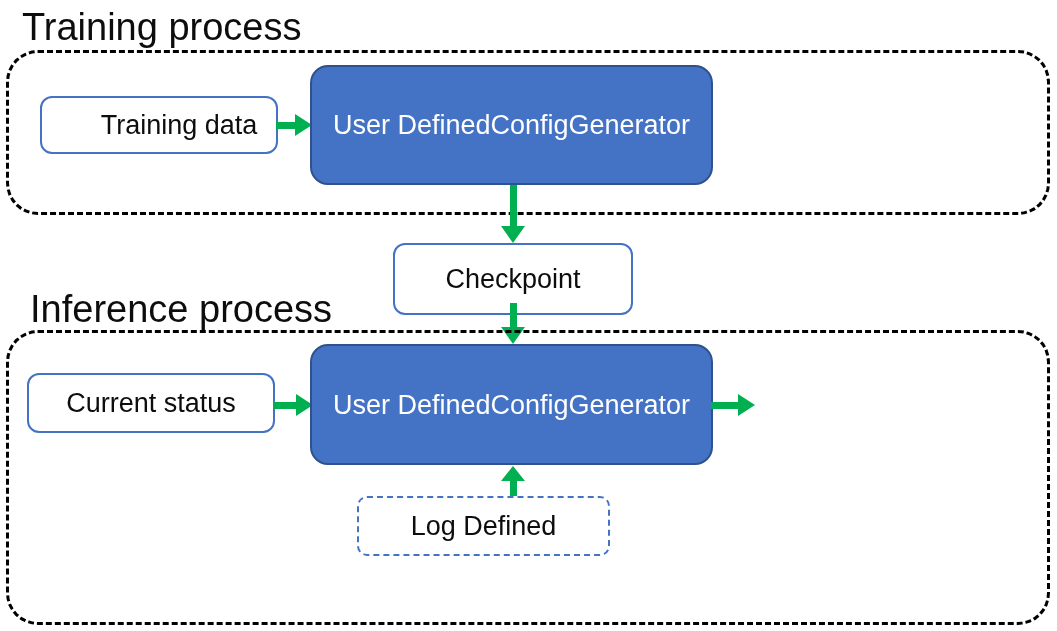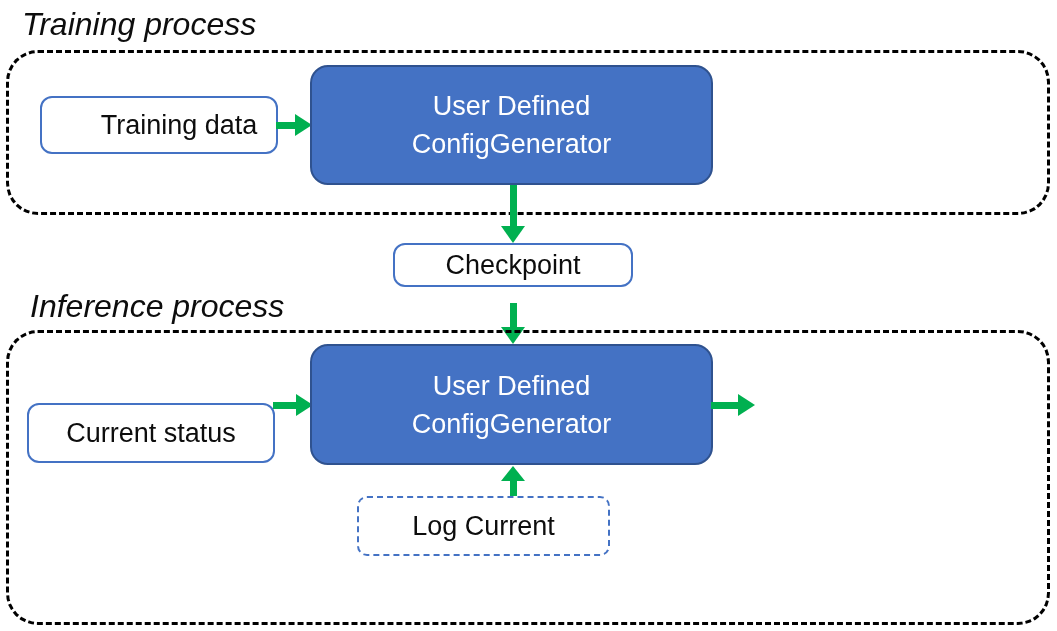--- a/index.html
+++ b/index.html
@@ -16,24 +16,23 @@
   }
   .canvas {
     position: relative;
     width: 1057px;
     height: 631px;
     background: #ffffff;
     overflow: hidden;
   }
   .section-label {
     position: absolute;
-    font-size: 32px;
+    font-size: 38px;
     color: var(--text-dark);
     white-space: nowrap;
-    font-style: italic;
   }
   .dashed-container {
     position: absolute;
     border: 3px dashed var(--container-border);
     border-radius: 32px;
     background: transparent;
   }
   .node {
     position: absolute;
     display: flex;
@@ -46,21 +45,20 @@
   }
   .white-box {
     border: 2px solid var(--accent-blue);
     border-radius: 12px;
   }
   .blue-box {
     background: var(--accent-blue);
     border: 2px solid var(--accent-blue-dark);
     border-radius: 18px;
     color: #ffffff;
-    flex-direction: column;
     line-height: 38px;
   }
   .trigger-box {
     border: 2px dashed var(--accent-blue);
     border-radius: 10px;
   }
   .arrow-right {
     position: absolute;
     display: flex;
     align-items: center;
@@ -102,25 +100,25 @@
     border-bottom: 15px solid var(--arrow-green);
   }
 
   
   .label-training   { left: 22px;  top: 6px; }
   .box-training-dashed  { left: 6px; top: 50px; width: 1044px; height: 165px; }
   .box-training-data    { left: 40px;  top: 96px;  width: 238px; height: 58px; padding-left: 40px; }
   .box-generator-train  { left: 310px; top: 65px;  width: 403px; height: 120px; }
   .arrow-td-gen         { left: 276px; top: 114px; width: 36px; }
   .arrow-gen-ckpt       { left: 501px; top: 185px; height: 58px; }
-  .box-checkpoint       { left: 393px; top: 243px; width: 240px; height: 44px; }
+  .box-checkpoint       { left: 393px; top: 243px; width: 240px; height: 72px; }
   .arrow-ckpt-gen       { left: 501px; top: 303px; height: 41px; }
   .label-inference  { left: 30px;  top: 288px; }
   .box-inference-dashed { left: 6px; top: 330px; width: 1044px; height: 295px; }
-  .box-current-status   { left: 27px;  top: 373px; width: 248px; height: 60px; margin-top: 30px; }
+  .box-current-status   { left: 27px;  top: 373px; width: 248px; height: 60px; }
   .arrow-cs-gen         { left: 273px; top: 394px; width: 40px; }
   .box-generator-infer  { left: 310px; top: 344px; width: 403px; height: 121px; }
   .arrow-gen-out        { left: 711px; top: 394px; width: 44px; }
   .box-output-config    { left: 755px; top: 375px; width: 250px; height: 56px; }
   .arrow-trig-gen       { left: 501px; top: 466px; height: 31px; }
   .box-log-trigger      { left: 357px; top: 496px; width: 253px; height: 60px; z-index: 1; }
   .box-clock-trigger    { left: 432px; top: 546px; width: 261px; height: 59px; z-index: 2; }
 </style>
 </head>
 <body>
@@ -175,16 +173,16 @@
     <div class="shaft"></div>
     <div class="head"></div>
   </div>
 
 
   <div class="arrow-up arrow-trig-gen">
     <div class="head"></div>
     <div class="shaft"></div>
   </div>
 
-  <div class="node trigger-box box-log-trigger">Log Current</div>
+  <div class="node trigger-box box-log-trigger">Log Defined</div>
 
 
 </div>
 
 </body></html>

